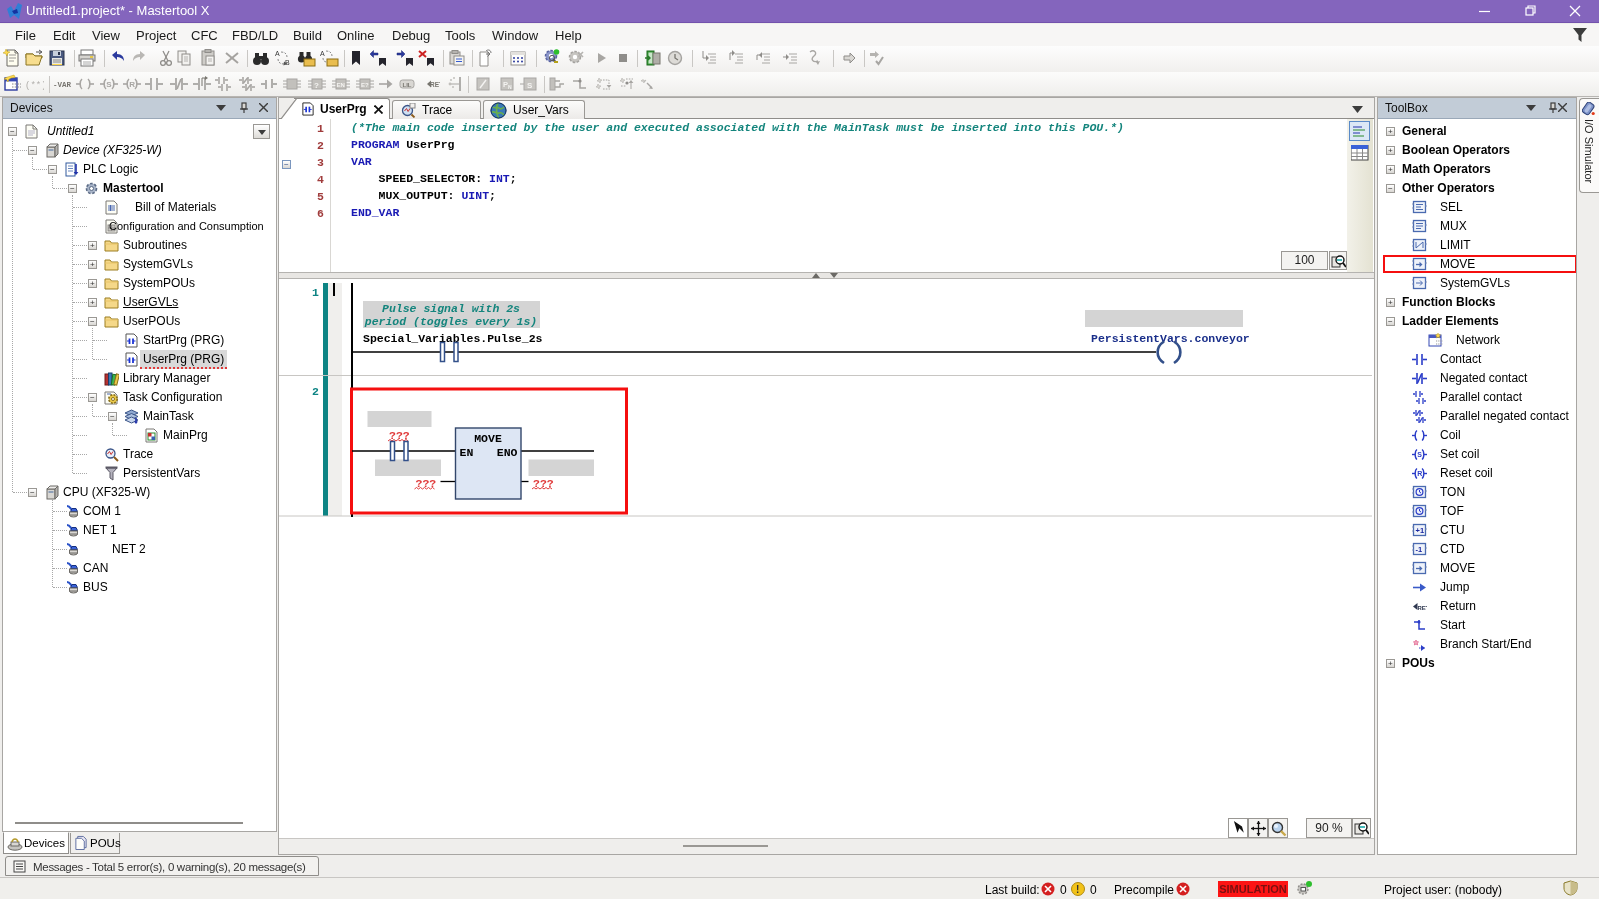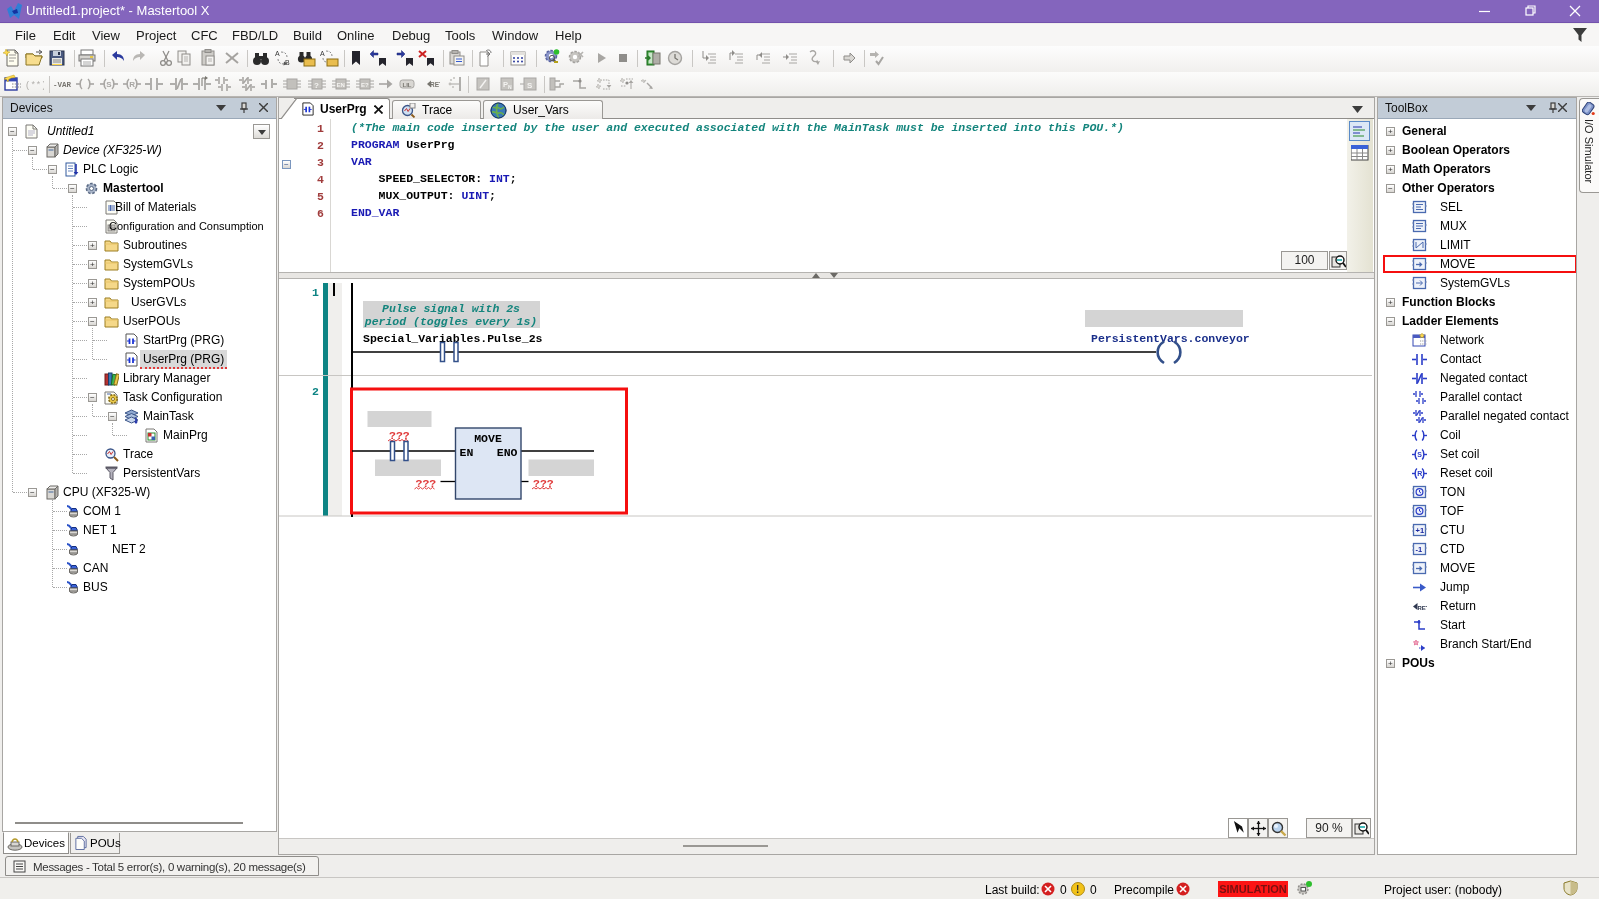--- a/index.html
+++ b/index.html
@@ -591,21 +591,21 @@
 <div class="trow" style="left:0;top:100px;width:271px">
       <svg class="tico" style="left:101px" viewBox="0 0 15 15">
         <path d="M2 1h8l3 3v10H2z" fill="#fdfdf5" stroke="#7a7875"></path>
         <g stroke="#4a68b0">
           <line x1="4" y1="6" x2="11" y2="6"></line>
           <line x1="4" y1="8" x2="11" y2="8"></line>
           <line x1="4" y1="10" x2="11" y2="10"></line>
         </g>
         <line x1="6.5" y1="5" x2="6.5" y2="11" stroke="#4a68b0"></line>
       </svg>
-      <span class="tlab" style="left:112px;">Bill of Materials</span>
+      <span class="tlab" style="left:132px;">Bill of Materials</span>
     </div>
 <div class="trow" style="left:0;top:119px;width:271px">
       <svg class="tico" style="left:101px" viewBox="0 0 15 15">
         <path d="M2 1h8l3 3v10H2z" fill="#fdfdf5" stroke="#7a7875"></path>
         <rect x="4" y="6" width="7" height="6" fill="#c6c4c0" stroke="#8a8885"></rect>
         <g stroke="#8a8885">
           <line x1="4" y1="9" x2="11" y2="9"></line>
           <line x1="7.5" y1="6" x2="7.5" y2="12"></line>
         </g>
       </svg>
@@ -634,21 +634,21 @@
         <path d="M1 6h13" stroke="#e9c468"></path>
       </svg>
       <span class="tlab" style="left:120px;">SystemPOUs</span>
     </div>
 <div class="trow" style="left:0;top:195px;width:271px">
       <span class="eb" style="left:85px">+</span>
       <svg class="tico" style="left:101px" viewBox="0 0 15 15">
         <path d="M1 3h5l1.5 2H14v8H1z" fill="#f5d889" stroke="#9c7e22"></path>
         <path d="M1 6h13" stroke="#e9c468"></path>
       </svg>
-      <span class="tlab" style="left:128px;">UserGVLs</span>
+      <span class="tlab" style="left:120px;text-decoration:underline;">UserGVLs</span>
     </div>
 <div class="trow" style="left:0;top:214px;width:271px">
       <span class="eb" style="left:85px">−</span>
       <svg class="tico" style="left:101px" viewBox="0 0 15 15">
         <path d="M1 3h5l1.5 2H14v8H1z" fill="#f5d889" stroke="#9c7e22"></path>
         <path d="M1 6h13" stroke="#e9c468"></path>
       </svg>
       <span class="tlab" style="left:120px;">UserPOUs</span>
     </div>
 <div class="trow" style="left:0;top:233px;width:271px">
@@ -868,21 +868,21 @@
   </div>
 <div class="abs" style="left:392px;top:100px;width:89px;height:19px;background:linear-gradient(#fcfcfb,#eceae8);border:1px solid #9a9894;border-bottom:none;border-radius:3px 3px 0 0">
 <svg class="abs" style="left:8px;top:2px" width="15" height="15" viewBox="0 0 15 15">
       <circle cx="6.5" cy="7.5" r="5" fill="#cfe0f2" stroke="#3a5488" stroke-width="1.3"></circle>
       <path d="M3.5 8l2-2.5 1.6 3L9 5.5" stroke="#c83232" fill="none"></path>
       <path d="M10.5 11.5l3 3" stroke="#8a5a1a" stroke-width="1.8"></path>
       <rect x="9" y="0" width="5" height="5" fill="#f2f0ee" stroke="#888"></rect>
     </svg>
 <span class="abs" style="left:29px;top:2px;font-size:12px">Trace</span>
   </div>
-<div class="abs" style="left:483px;top:100px;width:120px;height:19px;background:linear-gradient(#fcfcfb,#eceae8);border:1px solid #9a9894;border-bottom:none;border-radius:3px 3px 0 0">
+<div class="abs" style="left:483px;top:100px;width:102px;height:19px;background:linear-gradient(#fcfcfb,#eceae8);border:1px solid #9a9894;border-bottom:none;border-radius:3px 3px 0 0">
 <svg class="abs" style="left:6px;top:1px" width="17" height="17" viewBox="0 0 17 17">
       <circle cx="8.5" cy="8.5" r="7.5" fill="#3a7ab6" stroke="#1a3e6e"></circle>
       <path d="M3 5c2 2 4-1 6 1s4 0 5-1M2 10c3-1 4 2 7 1s4 1 5 2M8 1c-2 3-2 12 1 15" stroke="#6ab04a" fill="none" stroke-width="1.6"></path>
       <circle cx="8.5" cy="8.5" r="7.5" fill="none" stroke="#1a3e6e"></circle>
     </svg>
 <span class="abs" style="left:29px;top:2px;font-size:12px">User_Vars</span>
   </div>
 <svg class="abs" style="left:281px;top:98px" width="16" height="21">
     <polygon points="0,21 16,0 16,21" fill="#fff"></polygon>
     <line x1="0" y1="21" x2="16" y2="0" stroke="#8f8d8a" stroke-width="1.2"></line>
@@ -1127,21 +1127,21 @@
       <span class="tlab" style="left:62px">SystemGVLs</span>
     </div>
 <div class="trow" style="left:0;top:195px;width:190px">
       <span class="eb" style="left:8px">+</span>
       <span class="tlab" style="left:24px;font-weight:bold">Function Blocks</span>
     </div>
 <div class="trow" style="left:0;top:214px;width:190px">
       <span class="eb" style="left:8px">−</span>
       <span class="tlab" style="left:24px;font-weight:bold">Ladder Elements</span>
     </div>
-<div class="trow" style="left:0;top:233px;width:190px">
+<div class="trow" style="left:16px;top:233px;width:190px">
       <svg class="tico" style="left:34px" viewBox="0 0 15 15">
         <rect x="1" y="2" width="12" height="11" fill="#fff" stroke="#3548b4"></rect>
         <rect x="1" y="2" width="12" height="3" fill="#4a5ac0"></rect>
         <path d="M10 0l.8 1.6 1.8.3-1.3 1.2.3 1.9-1.6-.9-1.6.9.3-1.9L7.4 1.9l1.8-.3z" fill="#ffd94d" stroke="#b99a17" stroke-width=".4"></path>
         <g stroke="#999" stroke-dasharray="1.2 1">
           <line x1="8" y1="8" x2="15" y2="8"></line>
           <line x1="8" y1="11" x2="15" y2="11"></line>
         </g>
       </svg>
       <span class="tlab" style="left:62px">Network</span>

